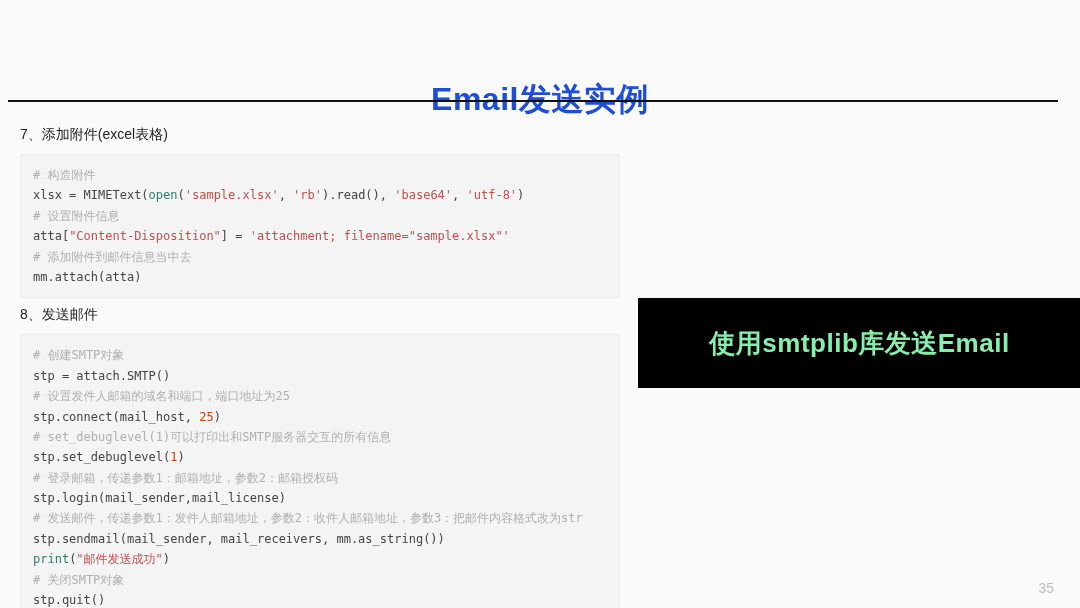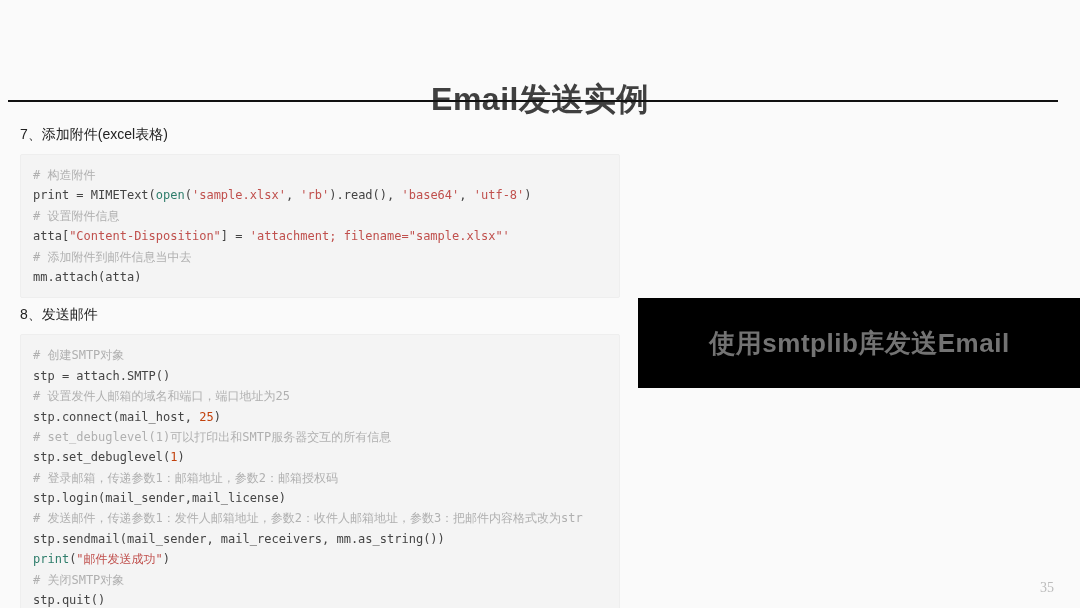--- a/index.html
+++ b/index.html
@@ -19,21 +19,21 @@
       border-top: 2px solid #111;
     }
     .slide-title {
       position: absolute;
       top: 78px;
       left: 0;
       width: 1080px;
       text-align: center;
       font-size: 32px;
       font-weight: 700;
-      color: #404040;
+      color: #1d4ed8;
       letter-spacing: 0.5px;
     }
     .left-col {
       position: absolute;
       top: 118px;
       left: 20px;
       width: 600px;
     }
     .sec-heading {
       font-size: 14px;
@@ -57,48 +57,47 @@
     .code-block .str { color: #c0504d; }
     .code-block .fn  { color: #2e7d6b; }
     .code-block .num { color: #c2410c; }
     .callout {
       position: absolute;
       top: 298px;
       left: 638px;
       width: 443px;
       height: 90px;
       background: #000;
-      color: #737373;
+      color: #86efac;
       font-size: 26px;
       font-weight: 700;
       display: flex;
       align-items: center;
       justify-content: center;
       letter-spacing: 0.5px;
     }
     .page-number {
       position: absolute;
       bottom: 12px;
       right: 26px;
       color: #bbb;
       font-size: 14px;
-      font-family: Liberation Serif, serif;
     }
   </style>
 </head>
 <body>
 
 <div class="slide-title">Email发送实例</div>
 <div class="top-rule"></div>
 
 <div class="left-col">
 
   <div class="sec-heading">7、添加附件(excel表格)</div>
   <div class="code-block"><span class="cmt"># 构造附件</span>
-<span><span>print = MIMEText(</span><span class="fn">open</span><span>(</span><span class="str">'sample.xlsx'</span><span>, </span><span class="str">'rb'</span><span>).read(), </span><span class="str">'base64'</span><span>, </span><span class="str">'utf-8'</span><span>)</span></span>
+<span><span>xlsx = MIMEText(</span><span class="fn">open</span><span>(</span><span class="str">'sample.xlsx'</span><span>, </span><span class="str">'rb'</span><span>).read(), </span><span class="str">'base64'</span><span>, </span><span class="str">'utf-8'</span><span>)</span></span>
 <span class="cmt"># 设置附件信息</span>
 <span><span>atta[</span><span class="str">"Content-Disposition"</span><span>] = </span><span class="str">'attachment; filename="sample.xlsx"'</span></span>
 <span class="cmt"># 添加附件到邮件信息当中去</span>
 <span>mm.attach(atta)</span></div>
 
   <div class="sec-heading">8、发送邮件</div>
   <div class="code-block"><span class="cmt"># 创建SMTP对象</span>
 <span>stp = attach.SMTP()</span>
 <span class="cmt"># 设置发件人邮箱的域名和端口，端口地址为25</span>
 <span><span>stp.connect(mail_host, </span><span class="num">25</span><span>)</span></span>

